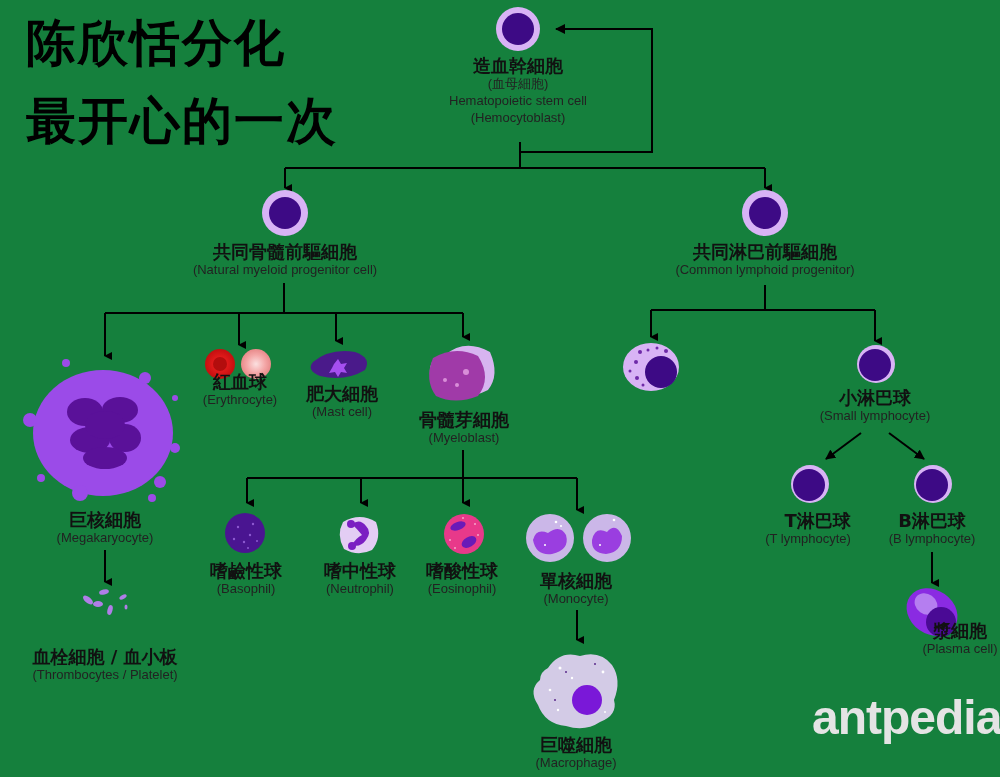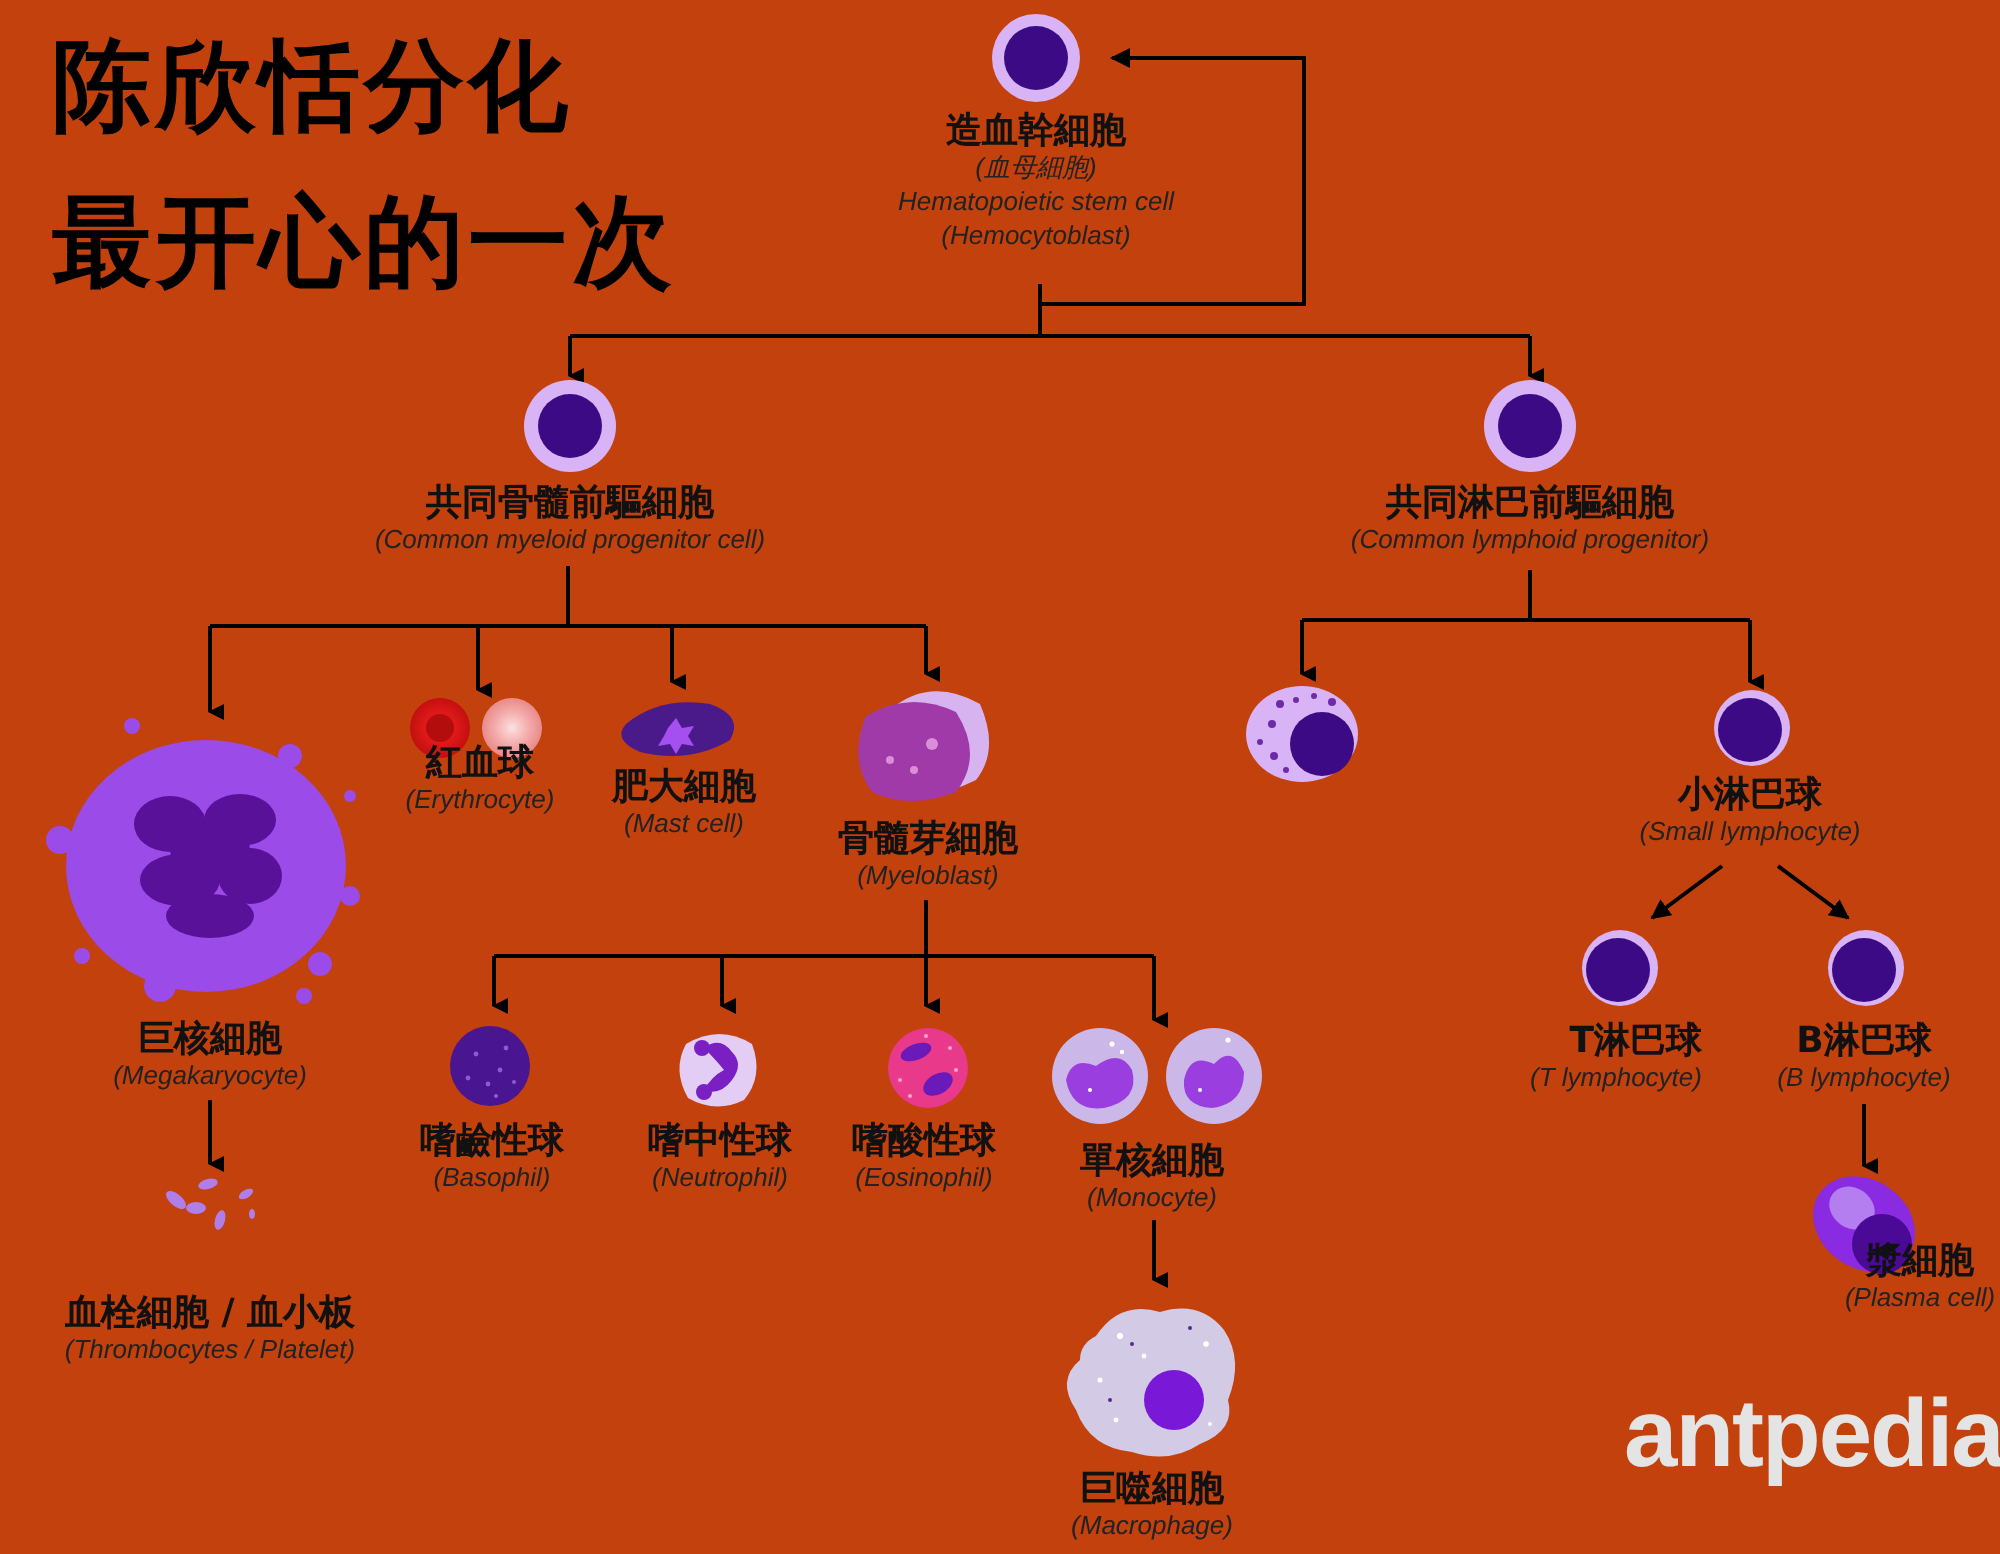--- a/index.html
+++ b/index.html
@@ -1,21 +1,21 @@
 <!DOCTYPE html>
 <html><head>
 <meta charset="utf-8">
 <style>
   html,body{margin:0;padding:0;background:#fff;}
-  #stage{position:relative;width:1000px;height:777px;overflow:hidden;background:#c2410c;font-family:"DejaVu Sans","Liberation Sans",sans-serif;color:#111;}
+  #stage{position:relative;width:1000px;height:777px;overflow:hidden;background:#15803d;font-family:"DejaVu Sans","Liberation Sans",sans-serif;color:#111;}
   #lines{position:absolute;left:0;top:0;width:1000px;height:777px;}
   .title{position:absolute;left:26px;font-weight:bold;font-size:50px;letter-spacing:2px;line-height:58px;color:#000;font-family:"DejaVu Sans",sans-serif;}
   .node{position:absolute;text-align:center;transform:translateX(-50%);white-space:nowrap;}
   .cn{font-weight:bold;font-size:18px;line-height:19px;color:#111;}
-  .en{font-size:13px;line-height:17px;color:#222;font-family:"Liberation Sans",sans-serif;font-style:italic;}
+  .en{font-size:13px;line-height:17px;color:#222;font-family:"Liberation Sans",sans-serif;}
   .wm{position:absolute;left:812px;top:690px;font-family:"Liberation Sans",sans-serif;font-size:48px;font-weight:bold;color:#e4e4e4;letter-spacing:-1px;}
 </style>
 </head>
 <body>
 
 <div id="stage">
 
   <div class="title" style="top:14px;">陈欣恬分化</div>
   <div class="title" style="top:92px;">最开心的一次</div>
 
@@ -240,21 +240,21 @@
   </svg>
 
   <div class="node" style="left:518px;top:56px;">
     <div class="cn">造血幹細胞</div>
     <div class="en">(血母細胞)</div>
     <div class="en">Hematopoietic stem cell</div>
     <div class="en">(Hemocytoblast)</div>
   </div>
   <div class="node" style="left:285px;top:242px;">
     <div class="cn">共同骨髓前驅細胞</div>
-    <div class="en">(Common myeloid progenitor cell)</div>
+    <div class="en">(Natural myeloid progenitor cell)</div>
   </div>
   <div class="node" style="left:765px;top:242px;">
     <div class="cn">共同淋巴前驅細胞</div>
     <div class="en">(Common lymphoid progenitor)</div>
   </div>
   <div class="node" style="left:105px;top:510px;">
     <div class="cn">巨核細胞</div>
     <div class="en">(Megakaryocyte)</div>
   </div>
   <div class="node" style="left:240px;top:372px;">

